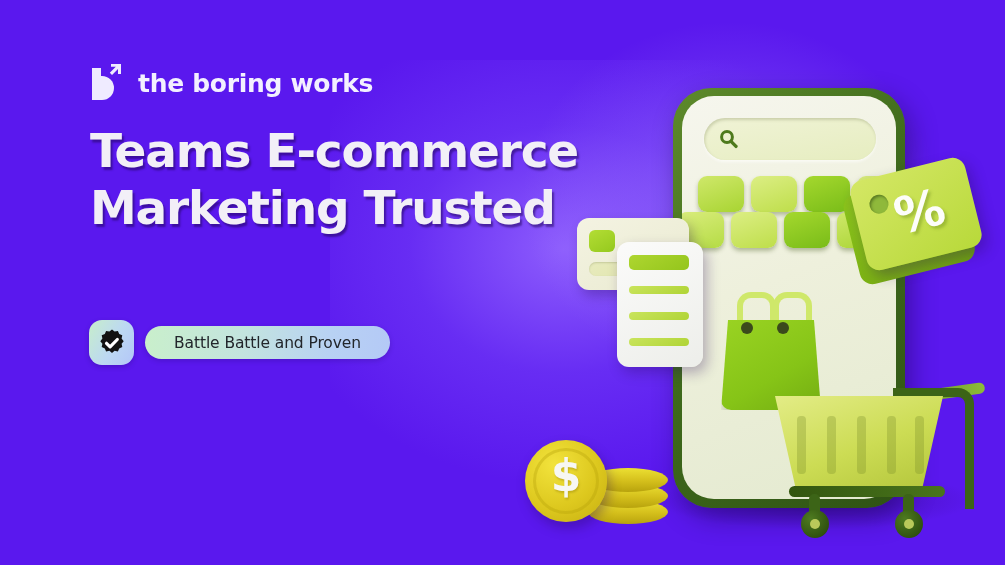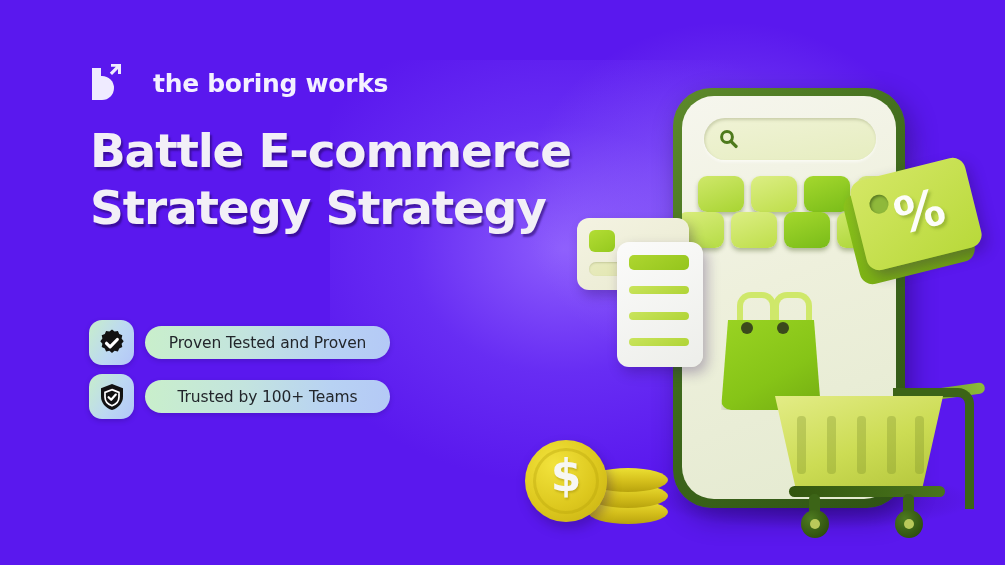--- a/index.html
+++ b/index.html
@@ -18,21 +18,21 @@
     background:radial-gradient(ellipse at 45% 45%, rgba(150,105,255,0.85) 0%, rgba(120,70,250,0.45) 38%, rgba(90,24,238,0) 72%);
     pointer-events:none;
   }
   .glow2{
     position:absolute;left:520px;top:20px;width:420px;height:360px;
     background:radial-gradient(ellipse at 50% 50%, rgba(170,140,255,0.45) 0%, rgba(90,24,238,0) 70%);
     pointer-events:none;
   }
 
   
-  .logo{position:absolute;left:90px;top:62px;display:flex;align-items:center;gap:27px;}
+  .logo{position:absolute;left:90px;top:62px;display:flex;align-items:center;gap:12px;}
   .logo-mark{width:36px;height:42px;position:relative;}
   .logo-text{
     color:#F3F0FF;font-size:25px;font-weight:700;letter-spacing:-0.3px;
     font-family:"DejaVu Sans", sans-serif;
   }
 
   
   .headline{
     position:absolute;left:90px;top:122px;width:560px;
     color:#F2EFF7;
@@ -222,51 +222,39 @@
       <svg width="36" height="42" viewBox="0 0 36 42">
         <path d="M2 6 h9 v32 h-9 z" fill="#EFEBFF"></path>
         <path d="M12 14 a12 12 0 0 1 0 24 h-1 v-24 z" fill="#EFEBFF"></path>
         <path d="M21 2 h10 v10 h-3 v-5 l-6 6 -2.2 -2.2 6 -6 h-4.8 z" fill="#EFEBFF"></path>
       </svg>
     </span>
     <span class="logo-text">the boring works</span>
   </div>
 
   <div class="headline">
-    <div>Battle E-commerce</div>
-    <div>Strategy Strategy</div>
+    <div>Teams E-commerce</div>
+    <div>Marketing Trusted</div>
   </div>
 
   <div class="features">
 
     <div class="feature-row">
       <span class="feat-icon">
         <svg width="30" height="30" viewBox="0 0 30 30">
           <path d="M15 1.5 l2.6 2.1 3.3 -0.7 1.3 3.1 3.1 1.3 -0.7 3.3 2.1 2.6 -2.1 2.6 0.7 3.3 -3.1 1.3 -1.3 3.1 -3.3 -0.7 -2.6 2.1 -2.6 -2.1 -3.3 0.7 -1.3 -3.1 -3.1 -1.3 0.7 -3.3 -2.1 -2.6 2.1 -2.6 -0.7 -3.3 3.1 -1.3 1.3 -3.1 3.3 0.7 z" fill="#121212"></path>
           <path d="M9.5 15.3 l3.6 3.6 7.2 -7.4" stroke="#FFFFFF" stroke-width="3.2" fill="none" stroke-linecap="round" stroke-linejoin="round"></path>
         </svg>
       </span>
       <span class="feat-pill">
-        <span>Proven Tested and Proven</span>
+        <span>Battle Battle and Proven</span>
       </span>
     </div>
 
 
-    <div class="feature-row">
-      <span class="feat-icon">
-        <svg width="30" height="30" viewBox="0 0 30 30">
-          <path d="M15 2 L26 6.2 v8.2 c0 6.6 -4.6 11.4 -11 13.6 c-6.4 -2.2 -11 -7 -11 -13.6 V6.2 z" fill="#121212"></path>
-          <path d="M15 7.6 L22 10.4 v4.6 c0 4.2 -2.9 7.3 -7 8.8 c-4.1 -1.5 -7 -4.6 -7 -8.8 v-4.6 z" fill="none" stroke="#FFFFFF" stroke-width="1.7"></path>
-          <path d="M11.6 15.2 l2.6 2.6 4.6 -5.2" stroke="#FFFFFF" stroke-width="2.2" fill="none" stroke-linecap="round" stroke-linejoin="round"></path>
-        </svg>
-      </span>
-      <span class="feat-pill">
-        <span>Trusted by 100+ Teams</span>
-      </span>
-    </div>
 
   </div>
 
   <div class="illus">
 
     <div class="ground"></div>
 
     <div class="phone-frame">
       <div class="phone-screen">
 

